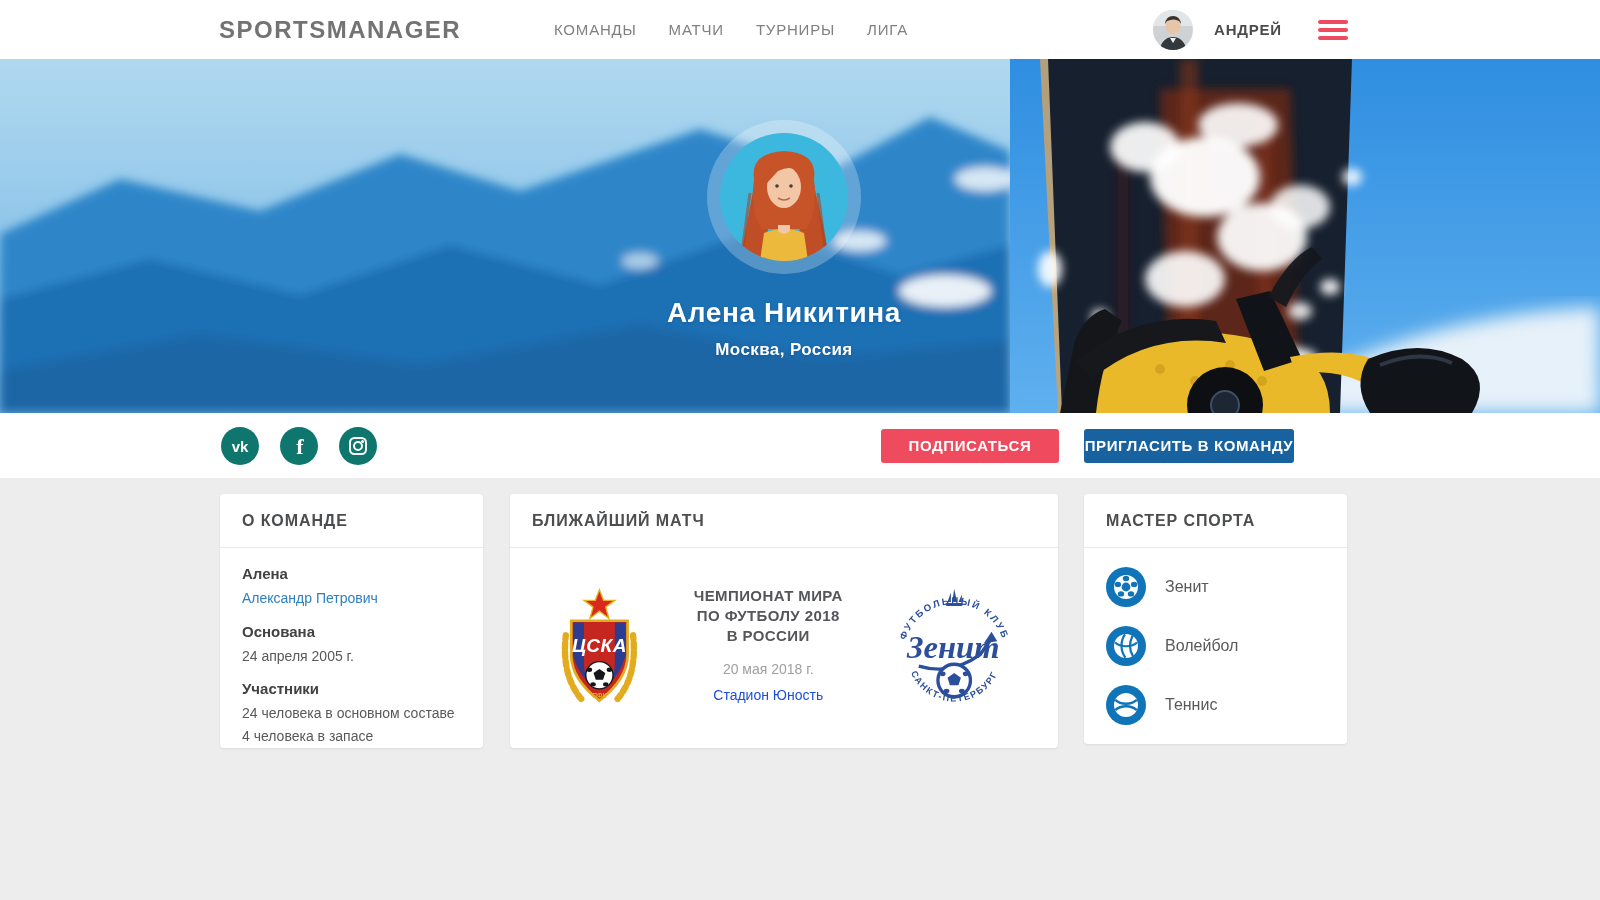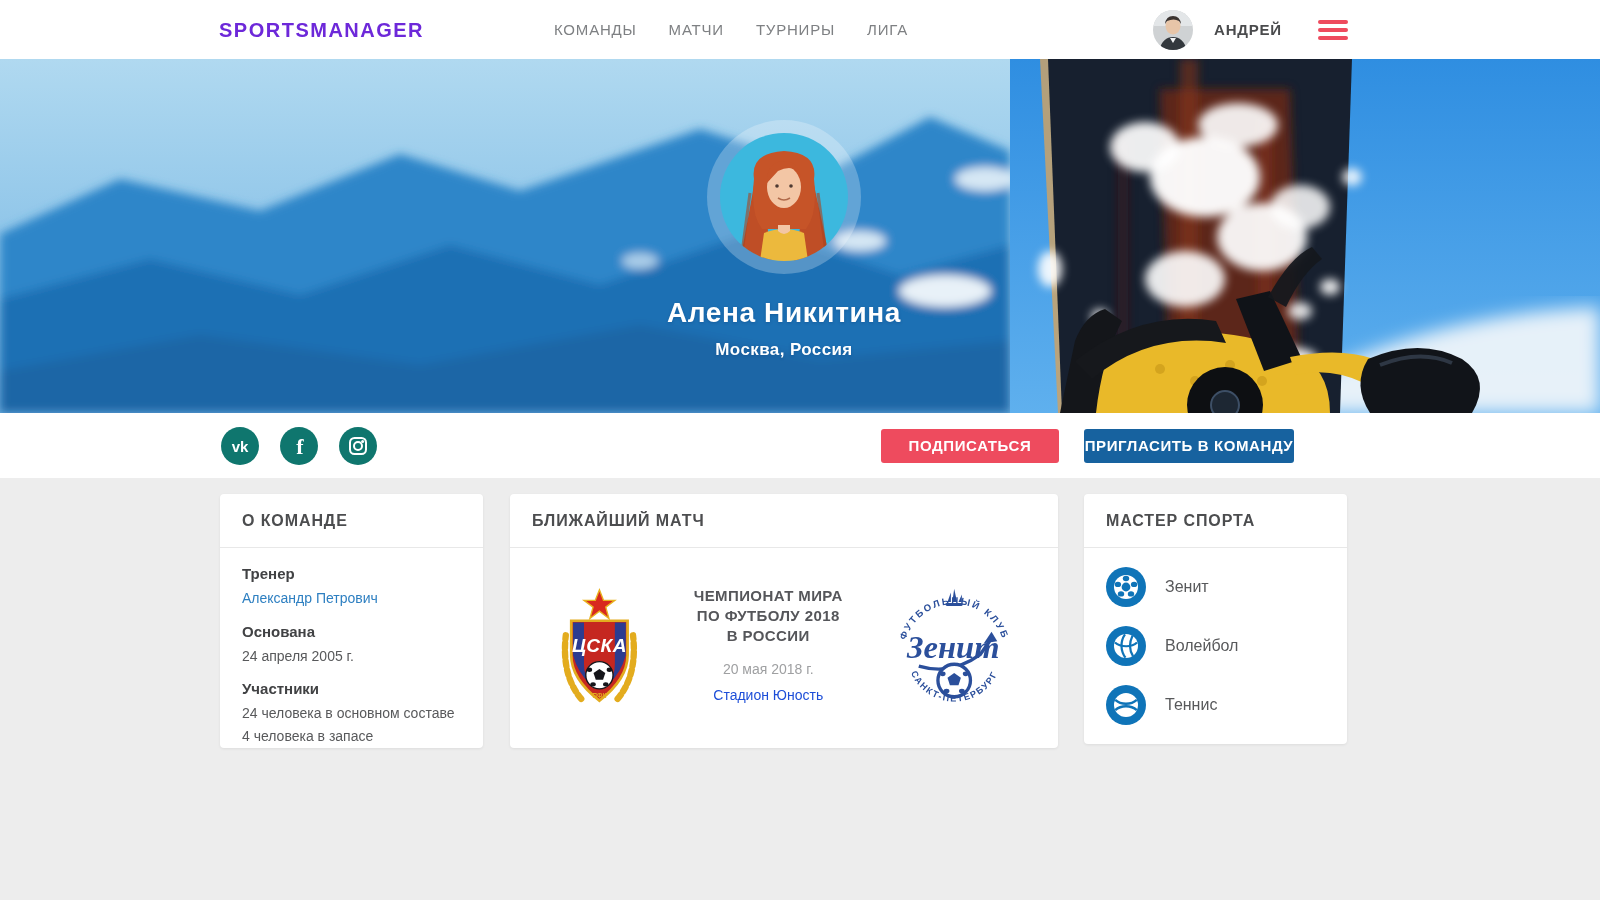--- a/index.html
+++ b/index.html
@@ -3,21 +3,21 @@
 <meta charset="utf-8">
 <style>
   * { margin:0; padding:0; box-sizing:border-box; }
   html,body { width:1600px; height:900px; overflow:hidden; background:#ededed;
               font-family:"Liberation Sans", sans-serif; }
   .page { position:relative; width:1600px; height:900px; background:#ededed; }
 
   
   .header { position:absolute; top:0; left:0; width:1600px; height:59px; background:#ffffff; z-index:10; }
   .logo { position:absolute; left:219px; top:50%; transform:translateY(-50%);
-          font-size:20px; font-weight:700; letter-spacing:1.5px; color:#6d28d9; cursor:pointer; }
+          font-size:24px; font-weight:700; letter-spacing:1.5px; color:#737373; cursor:pointer; }
   .nav { position:absolute; left:554px; top:0; height:59px; display:flex; align-items:center; gap:32px; }
   .nav-item { font-size:15px; color:#7e8083; letter-spacing:0.8px; cursor:pointer; white-space:nowrap; }
   .user { position:absolute; left:1153px; top:50%; transform:translateY(-50%);
           display:flex; align-items:center; gap:21px; cursor:pointer; }
   .user-avatar { width:40px; height:40px; border-radius:50%; overflow:hidden; flex:0 0 auto; }
   .user-name { font-size:15px; font-weight:700; color:#4a4b4d; letter-spacing:0.8px; }
   .burger { position:absolute; left:1318px; top:50%; transform:translateY(-50%);
             width:30px; display:flex; flex-direction:column; gap:4px; cursor:pointer; }
   .burger span { display:block; height:4px; border-radius:2px; background:#ee4b5e; }
 
@@ -236,21 +236,21 @@
   </div>
 
   <div class="main">
     <div class="cards">
 
       <div class="card card-about">
         <div class="card-header">
           <div class="card-title">О КОМАНДЕ</div>
         </div>
         <div class="about-body">
-          <div class="f-label">Тренер</div>
+          <div class="f-label">Алена</div>
           <div class="f-value"><span class="f-link">Александр Петрович</span></div>
           <div class="f-label">Основана</div>
           <div class="f-value">24 апреля 2005 г.</div>
           <div class="f-label">Участники</div>
           <div class="f-value" style="margin-top:7px">24 человека в основном составе</div>
           <div class="f-value" style="margin-top:3px">4 человека в запасе</div>
         </div>
       </div>
 
       <div class="card card-match">

